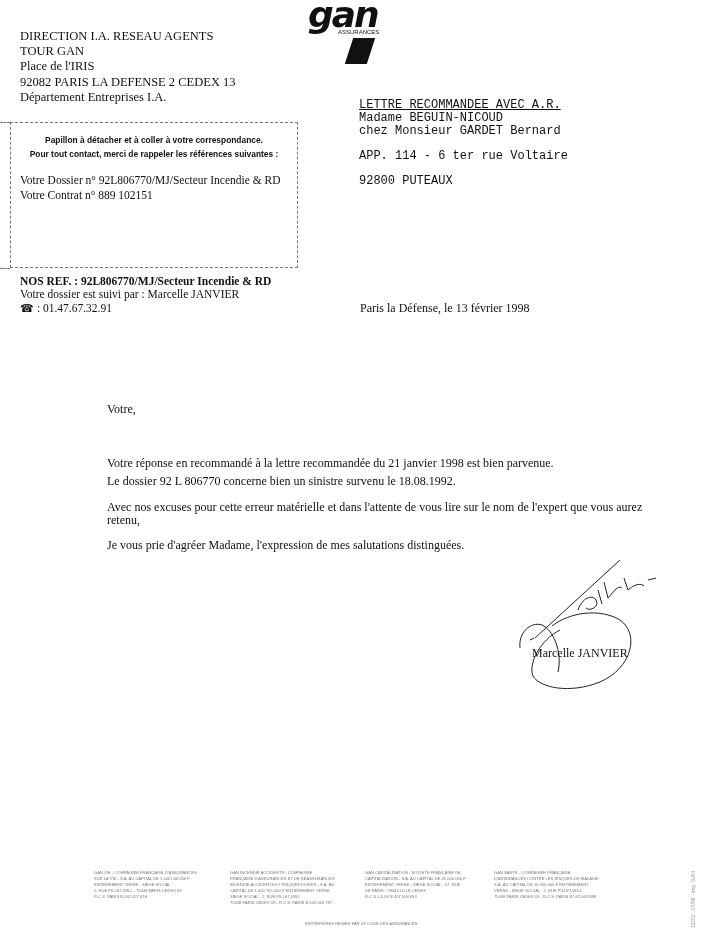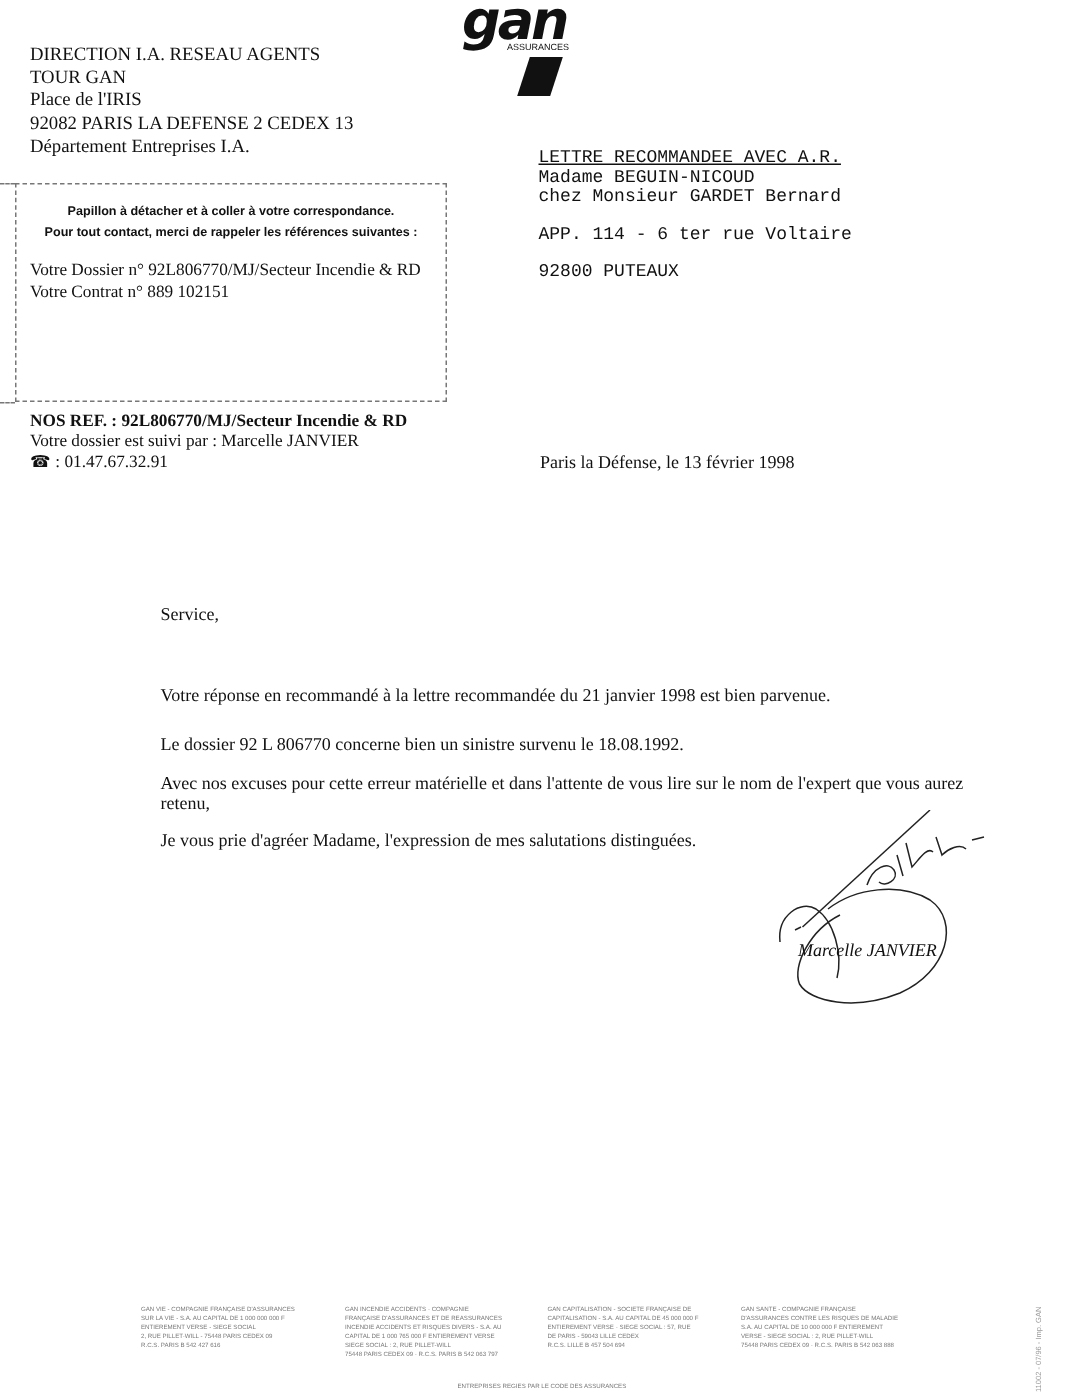--- a/index.html
+++ b/index.html
@@ -32,21 +32,21 @@
 
     .recipient { left: 359px; top: 99px; font-family: Liberation Mono, monospace; font-size: 12px; line-height: 13px; }
     .rec-title { text-decoration: underline; }
     .rec-gap { height: 12px; }
 
     .date { left: 360px; top: 301px; font-size: 12px; }
 
     .body { left: 107px; top: 403px; width: 560px; font-size: 12px; line-height: 13.5px; }
     .body p { margin: 0; }
 
-    .sig { left: 500px; top: 540px; width: 190px; height: 140px; font-style: italic; }
+    .sig { left: 500px; top: 560px; width: 190px; height: 140px; }
     .sig-name { position: absolute; left: 32px; top: 86px; font-size: 12px; white-space: nowrap; }
 
     .footer-col { top: 870px; font-family: "Liberation Sans", sans-serif; font-size: 4.1px; line-height: 6px; color: #777; white-space: nowrap; text-transform: uppercase; }
     .footer-bottom { left: 305px; top: 921px; font-family: "Liberation Sans", sans-serif; font-size: 4.1px; color: #777; text-transform: uppercase; }
     .side-code { left: 690px; top: 928px; transform-origin: left top; transform: rotate(-90deg); font-family: "Liberation Sans", sans-serif; font-size: 5px; color: #999; white-space: nowrap; }
   </style>
 </head>
 <body>
 
 <div class="abs sender">
@@ -91,23 +91,23 @@
   <div>chez Monsieur GARDET Bernard</div>
   <div class="rec-gap"></div>
   <div>APP. 114 - 6 ter rue Voltaire</div>
   <div class="rec-gap"></div>
   <div>92800 PUTEAUX</div>
 </div>
 
 <div class="abs date">Paris la Défense, le 13 février 1998</div>
 
 <div class="abs body">
-  <p>Service,</p>
+  <p>Votre,</p>
   <p style="margin-top:40px">Votre réponse en recommandé à la lettre recommandée du 21 janvier 1998 est bien parvenue.</p>
-  <p style="margin-top:20px">Le dossier 92 L 806770 concerne bien un sinistre survenu le 18.08.1992.</p>
+  <p style="margin-top:5px">Le dossier 92 L 806770 concerne bien un sinistre survenu le 18.08.1992.</p>
   <p style="margin-top:12px">Avec nos excuses pour cette erreur matérielle et dans l'attente de vous lire sur le nom de l'expert que vous aurez retenu,</p>
   <p style="margin-top:11px">Je vous prie d'agréer Madame, l'expression de mes salutations distinguées.</p>
 </div>
 
 <div class="abs sig">
   <svg width="190" height="140" viewBox="0 0 190 140" style="position:absolute;left:0;top:0">
     <path d="M120 0 L35 78" stroke="#222" stroke-width="1" fill="none"></path>
     <path d="M78 50 C82 38 92 34 96 40 C100 46 90 52 86 48" stroke="#222" stroke-width="1" fill="none"></path>
     <path d="M98 30 L102 44 M104 22 L108 38 C112 34 118 24 122 28 M124 18 L128 30 C132 26 140 22 144 26 M148 20 L156 18" stroke="#222" stroke-width="1" fill="none"></path>
     <path d="M52 66 C70 52 100 48 120 60 C140 74 132 108 100 122 C70 134 40 128 33 116 C28 104 40 80 60 70" stroke="#222" stroke-width="1" fill="none"></path>

